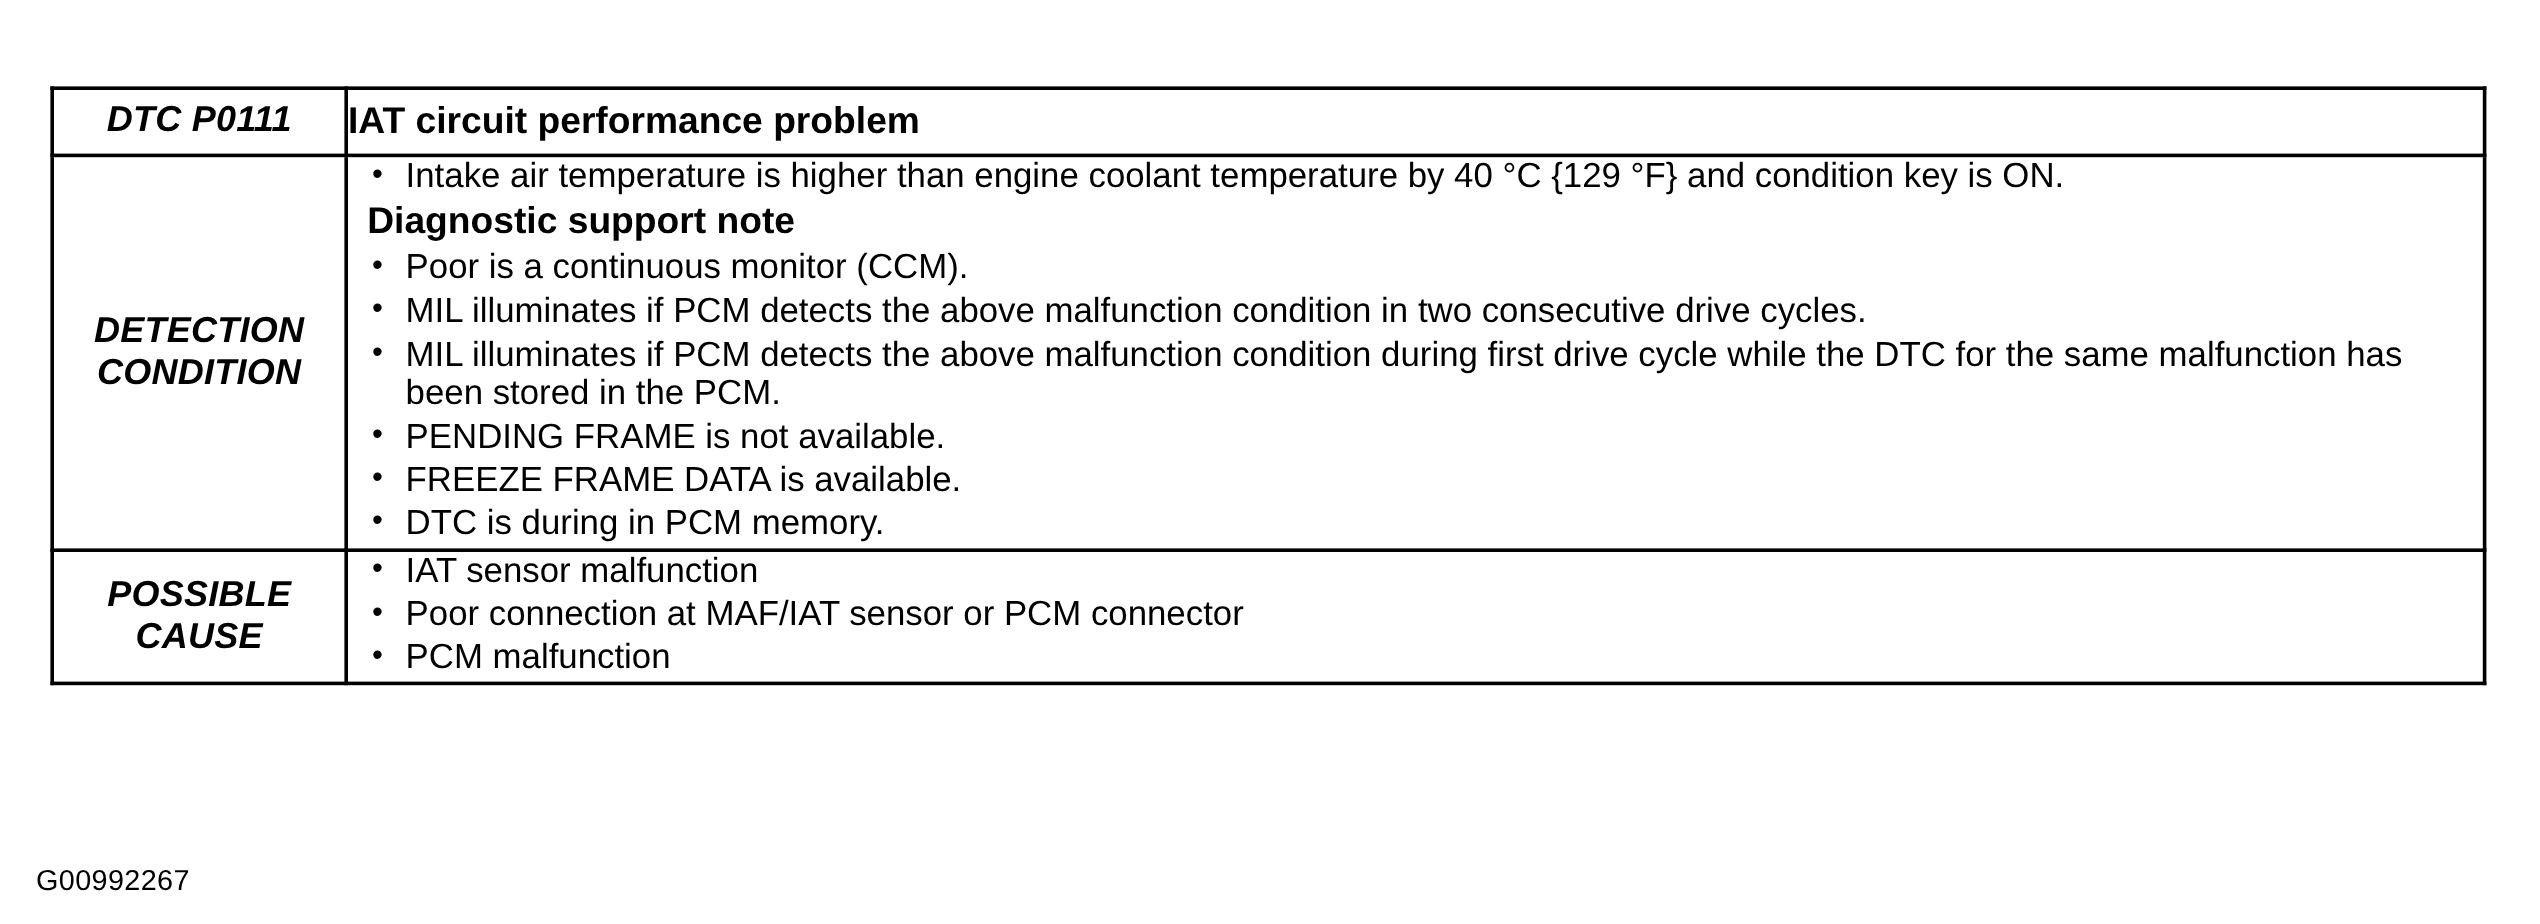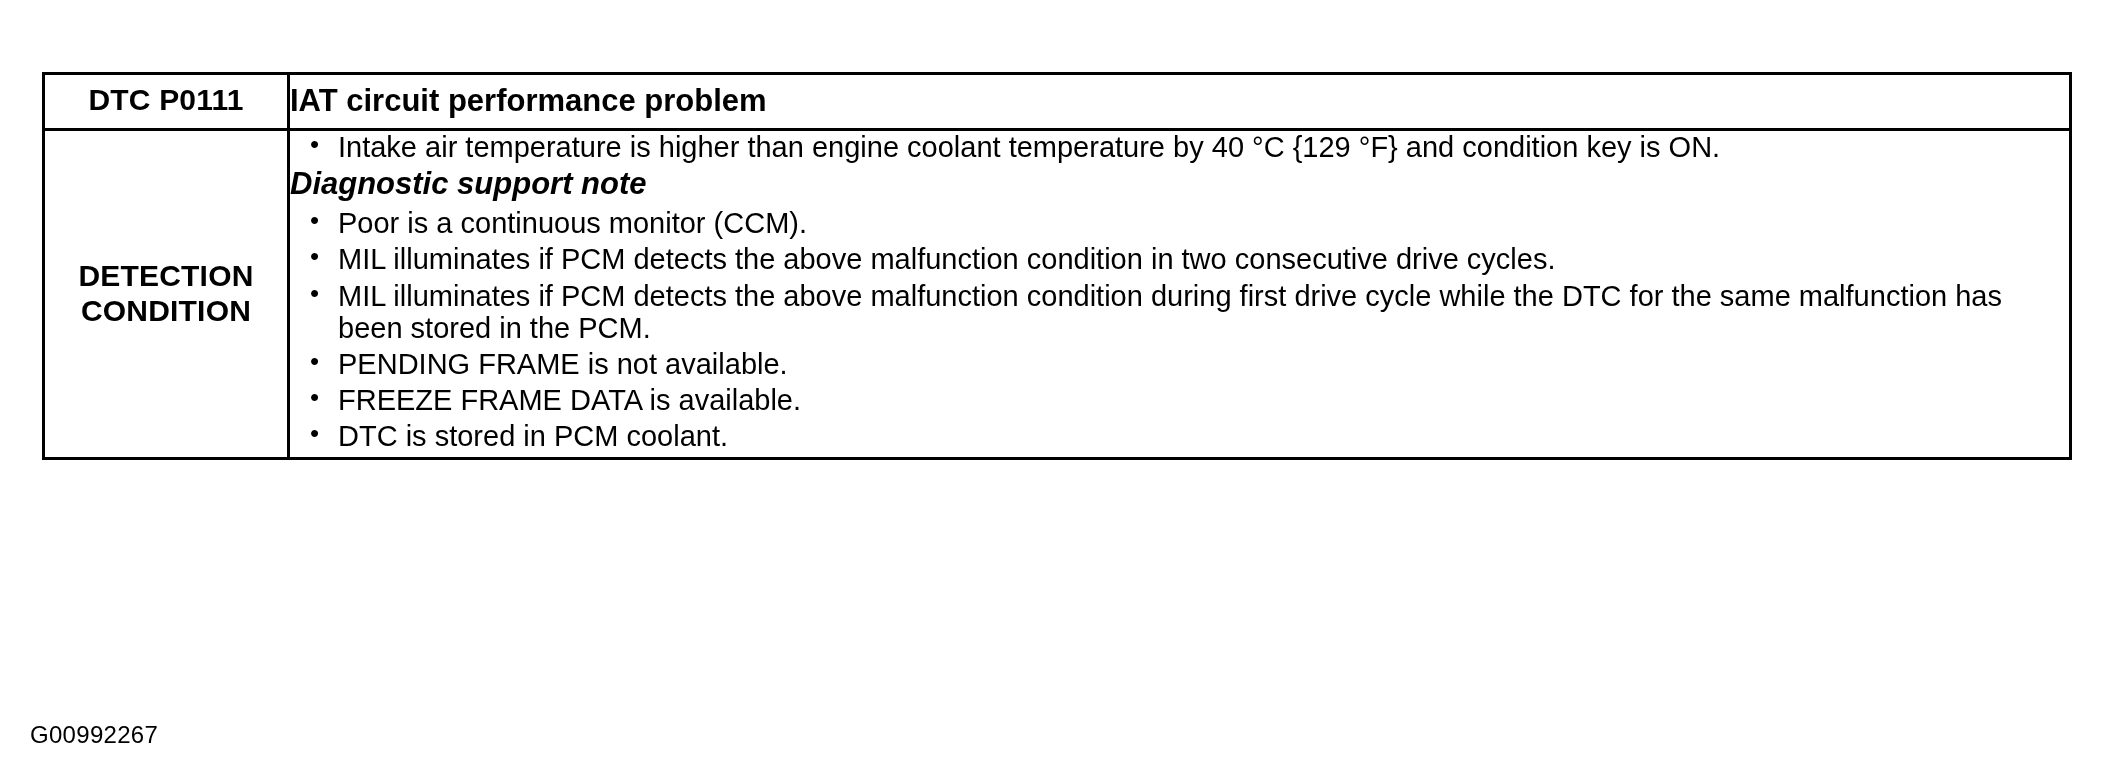--- a/index.html
+++ b/index.html
@@ -35,20 +35,21 @@
     vertical-align: middle;
     padding: 0;
   }
   .col-label {
     width: 245px;
     text-align: center;
     font-weight: bold;
     font-size: 30px;
     line-height: 1.16;
     letter-spacing: 0.2px;
+    font-style: italic;
   }
   .col-label .lbl-line {
     display: block;
   }
   .col-content {
     vertical-align: top;
     padding: 6px 10px 8px 14px;
   }
   .row-header .col-label {
     font-size: 30px;
@@ -78,22 +79,21 @@
     content: "\2022";
     position: absolute;
     left: 20px;
     top: -1px;
     font-size: 26px;
   }
   .note-heading {
     font-weight: bold;
     font-size: 31px;
     line-height: 1.1;
-    margin: 4px 0 6px 0;
-    font-style: italic;
+    margin: 4px 0 6px 16px;
   }
   .b {
     font-weight: normal;
   }
   .detection-cell {
     padding-top: 10px;
     padding-bottom: 12px;
   }
   .cause-cell {
     padding-top: 12px;
@@ -138,23 +138,36 @@
           <ul class="bullet-list">
             <li><span>Intake air temperature is higher than engine coolant temperature by </span><span class="b">40 °C</span><span class="b"> {129 °F}</span><span> and condition key is ON.</span></li>
           </ul>
           <div class="note-heading">Diagnostic support note</div>
           <ul class="bullet-list">
             <li>Poor is a continuous monitor (CCM).</li>
             <li>MIL illuminates if PCM detects the above malfunction condition in two consecutive drive cycles.</li>
             <li>MIL illuminates if PCM detects the above malfunction condition during first drive cycle while the DTC for the same malfunction has been stored in the PCM.</li>
             <li>PENDING FRAME is not available.</li>
             <li>FREEZE FRAME DATA is available.</li>
-            <li>DTC is stored in PCM coolant.</li>
+            <li>DTC is during in PCM memory.</li>
           </ul>
         </td>
       </tr>
 
+      <tr class="row-cause">
+        <td class="col-label">
+          <span class="lbl-line">POSSIBLE</span>
+          <span class="lbl-line">CAUSE</span>
+        </td>
+        <td class="col-content cause-cell">
+          <ul class="bullet-list">
+            <li>IAT sensor malfunction</li>
+            <li>Poor connection at MAF/IAT sensor or PCM connector</li>
+            <li>PCM malfunction</li>
+          </ul>
+        </td>
+      </tr>
     </tbody>
   </table>
 
   <div class="figure-id">G00992267</div>
 
 </div>
 
 </body></html>

